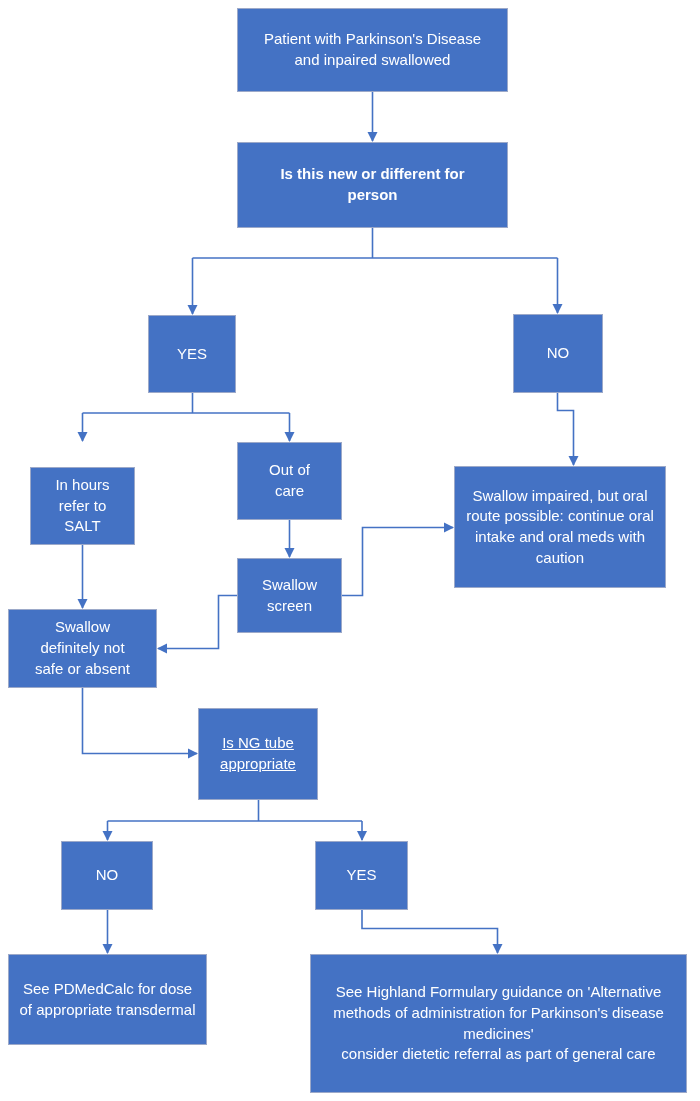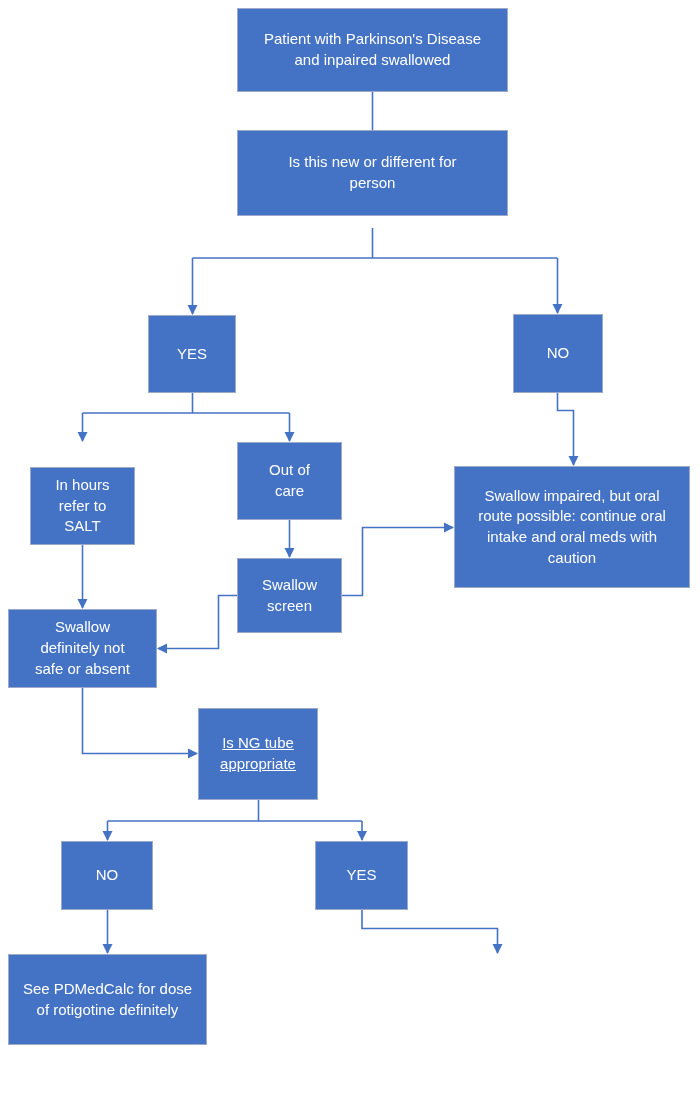--- a/index.html
+++ b/index.html
@@ -20,26 +20,26 @@
     background:var(--node-fill);
     border:1px solid var(--node-border);
     color:var(--text);
     display:flex;align-items:center;justify-content:center;
     text-align:center;
     font-size:15px;line-height:1.38;
   }
   .node span{white-space:pre-line;}
   
   #n-start            {left:237px;top:8px;  width:271px;height:84px;}
-  #n-new-or-different {left:237px;top:130px;width:271px;height:86px;}
+  #n-new-or-different {left:237px;top:142px;width:271px;height:86px;font-weight:bold;}
   #n-yes1             {left:148px;top:315px;width:88px; height:78px;}
   #n-no1              {left:513px;top:314px;width:90px; height:79px;}
   #n-in-hours         {left:30px; top:442px;width:105px;height:78px;margin-top:25px;}
   #n-out-of-hours     {left:237px;top:442px;width:105px;height:78px;}
-  #n-oral-route       {left:454px;top:466px;width:236px;height:122px;}
+  #n-oral-route       {left:454px;top:466px;width:212px;height:122px;}
   #n-swallow-screen   {left:237px;top:558px;width:105px;height:75px;}
   #n-not-safe         {left:8px;  top:609px;width:149px;height:79px;}
   #n-ng-tube          {left:198px;top:708px;width:120px;height:92px;text-decoration:underline;}
   #n-no2              {left:61px; top:841px;width:92px; height:69px;}
   #n-yes2             {left:315px;top:841px;width:93px; height:69px;}
   #n-pdmedcalc        {left:8px;  top:954px;width:199px;height:91px;}
   #n-highland         {left:310px;top:954px;width:377px;height:139px;}
 </style>
 </head>
 <body>
@@ -142,17 +142,23 @@
   <div class="node" id="n-no2">
     <span>NO</span>
   </div>
 
   <div class="node" id="n-yes2">
     <span>YES</span>
   </div>
 
   <div class="node" id="n-pdmedcalc">
     <span>See PDMedCalc for dose
-of rotigotine definitely</span>
+of appropriate transdermal</span>
   </div>
 
+  <div class="node" id="n-highland">
+    <span>See Highland Formulary guidance on 'Alternative
+methods of administration for Parkinson's disease
+medicines'
+consider dietetic referral as part of general care</span>
+  </div>
 
 </div>
 
 </body></html>

